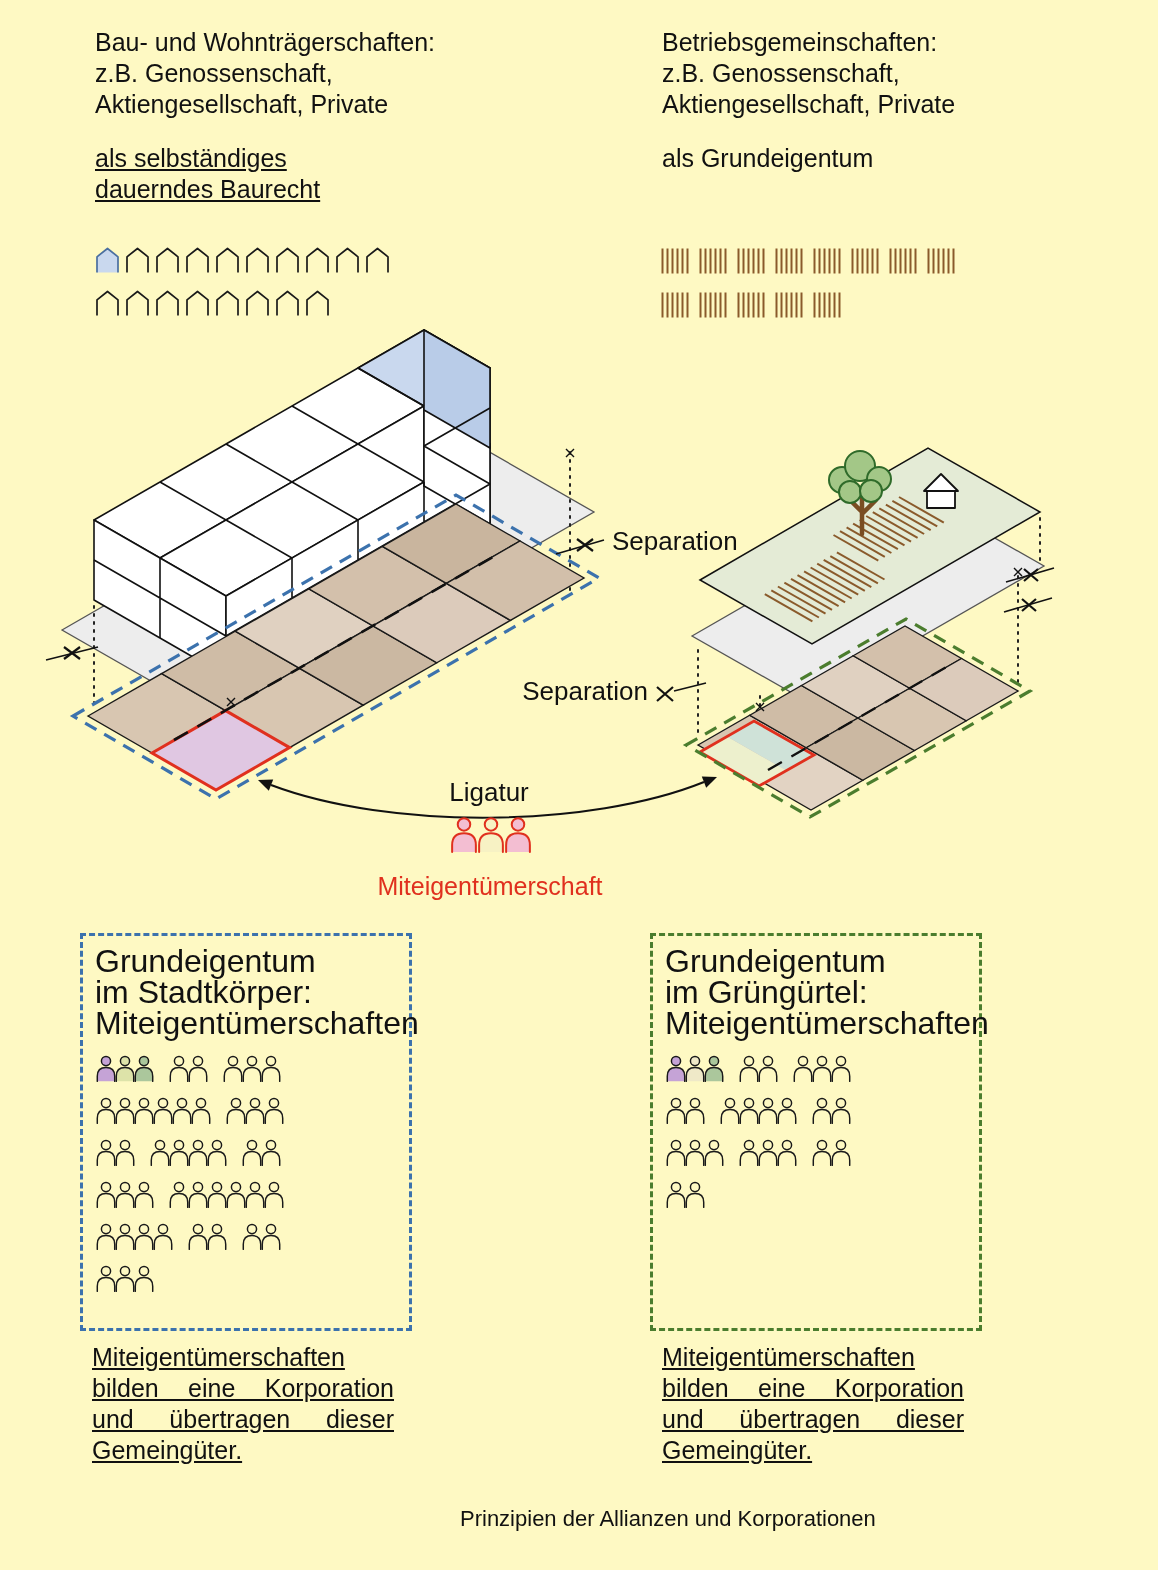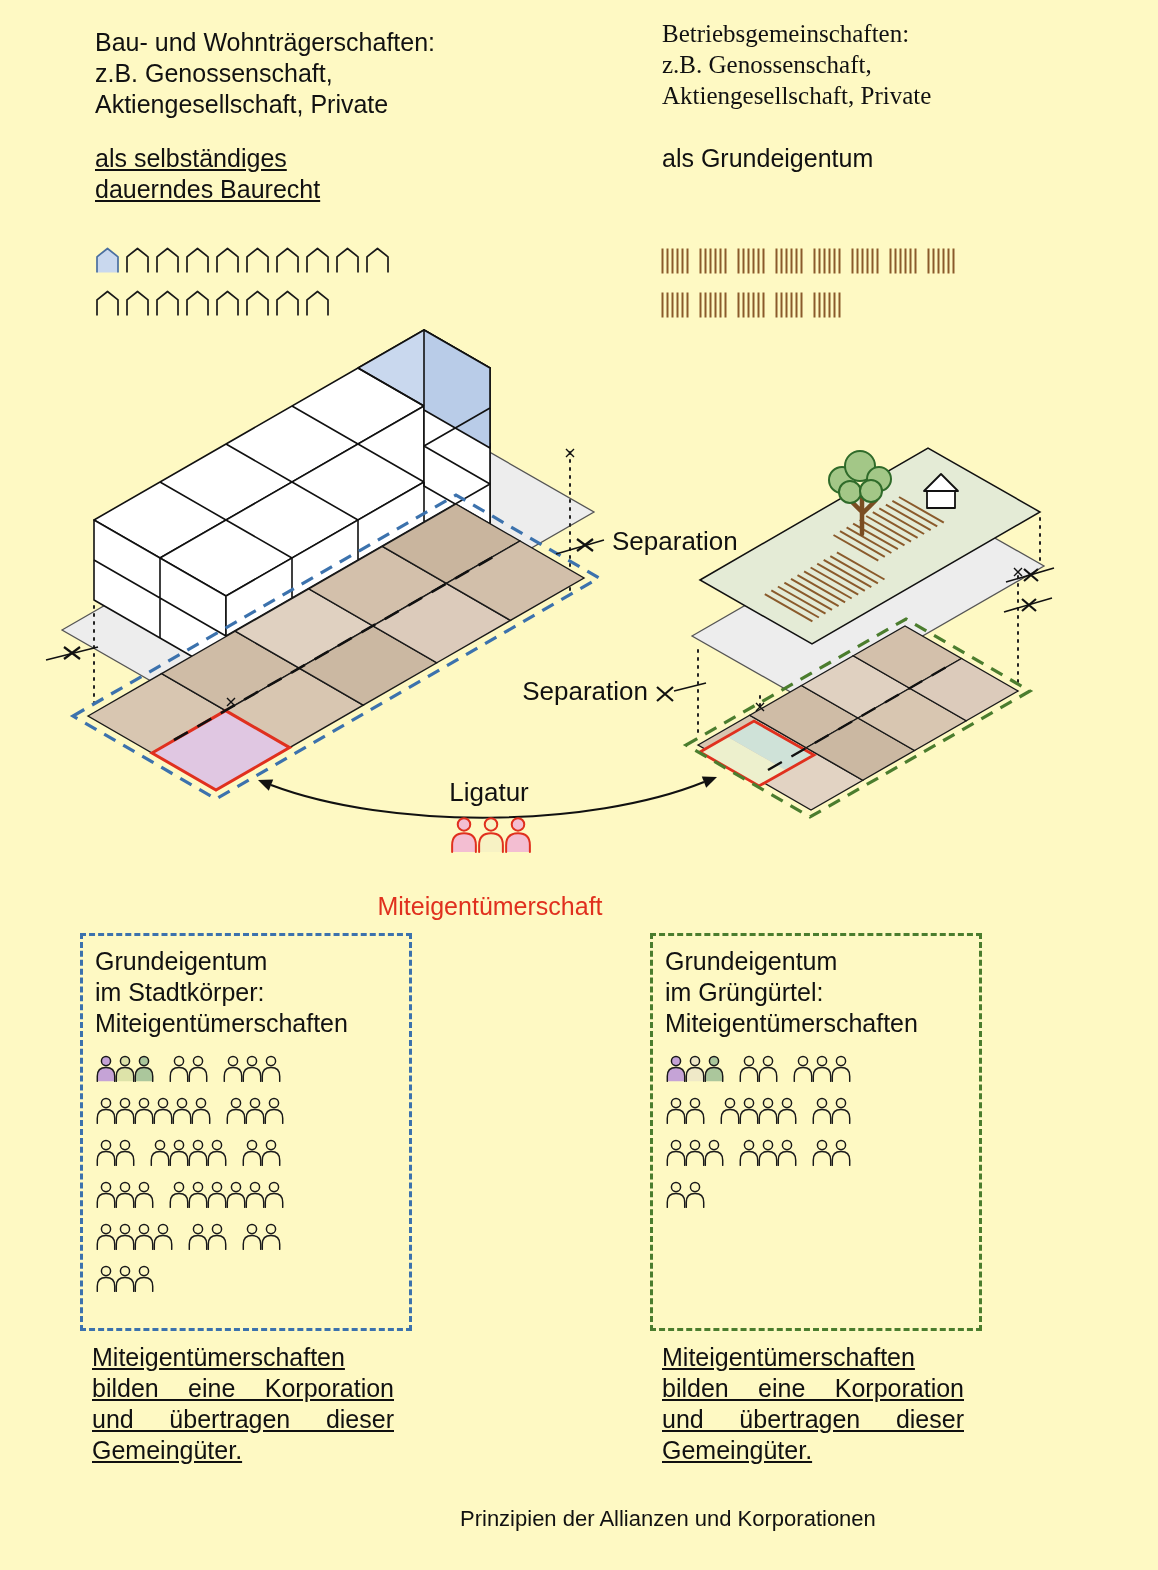--- a/index.html
+++ b/index.html
@@ -7,41 +7,41 @@
         font-family:"Liberation Sans",sans-serif;color:#111;}
   .txt{position:absolute;font-size:25px;line-height:31px;white-space:pre-line;}
   .icons-row{position:absolute;display:flex;gap:3px;align-items:flex-end;}
   .strips-row{position:absolute;display:flex;gap:8px;align-items:flex-end;}
   .diagram{position:absolute;left:0;top:0;}
   .red-people{position:absolute;left:449px;top:816px;display:flex;}
   .mit-label{position:absolute;left:337px;top:872px;width:306px;text-align:center;font-size:25px;}
   .box{position:absolute;width:332px;height:398px;border:3px dashed #888;box-sizing:border-box;padding:10px 12px;}
   .box-left{left:80px;top:933px;}
   .box-right{left:650px;top:933px;}
-  .box-title{font-size:25px;line-height:31px;white-space:pre-line;}
+  .box-title{font-size:32px;line-height:31px;white-space:pre-line;}
   .people{margin-top:16px;}
   .people-row{display:flex;gap:16px;margin-bottom:15px;height:27px;}
   .people-group{display:flex;}
   .caption{position:absolute;width:302px;font-size:25px;line-height:31px;text-align:justify;text-decoration:underline;}
   .caption-left{left:92px;top:1342px;}
   .caption-right{left:662px;top:1342px;}
   .footer{position:absolute;left:460px;top:1506px;width:596px;text-align:left;font-size:22px;}
   svg text{font-family:"Liberation Sans",sans-serif;font-size:26px;fill:#111;}
 </style>
 </head>
 <body>
 
 <div class="page">
 
   <div class="txt" style="left:95px;top:27px;">Bau- und Wohnträgerschaften:
 z.B. Genossenschaft,
 Aktiengesellschaft, Private</div>
   <div class="txt" style="left:95px;top:143px;text-decoration:underline;">als selbständiges
 dauerndes Baurecht</div>
-  <div class="txt" style="left:662px;top:18px;font-family:Liberation Serif, serif;">Betriebsgemeinschaften:
+  <div class="txt" style="left:662px;top:27px;">Betriebsgemeinschaften:
 z.B. Genossenschaft,
 Aktiengesellschaft, Private</div>
   <div class="txt" style="left:662px;top:143px;">als Grundeigentum</div>
 
   <div class="icons-row" style="left:94px;top:246px;">
       <svg width="27" height="27" viewBox="0 0 27 27">
       <path d="M3 26.5 V10.8 L13.5 2.5 L24 10.8 V26.5" fill="#c9d8ee" stroke="#4a6fa0" stroke-width="1.7" stroke-linejoin="round"></path>
       </svg>
       <svg width="27" height="27" viewBox="0 0 27 27">
       <path d="M3 26.5 V10.8 L13.5 2.5 L24 10.8 V26.5" fill="none" stroke="#1a1a1a" stroke-width="1.7" stroke-linejoin="round"></path>
@@ -387,21 +387,21 @@
       </svg>
       <svg width="30" height="37" viewBox="0 0 24 29" style="margin-right:-3px">
     <circle cx="12" cy="6.4" r="5" fill="#f7f2c4" stroke="#e0301e" stroke-width="1.6"></circle>
     <path d="M2.5 28.5 V23 Q2.5 13.5 12 13.5 Q21.5 13.5 21.5 23 V28.5" fill="#f7f2c4" stroke="#e0301e" stroke-width="1.6" stroke-linejoin="round" stroke-linecap="round"></path>
       </svg>
       <svg width="30" height="37" viewBox="0 0 24 29" style="margin-right:-3px">
     <circle cx="12" cy="6.4" r="5" fill="#f3bed2" stroke="#e0301e" stroke-width="1.6"></circle>
     <path d="M2.5 28.5 V23 Q2.5 13.5 12 13.5 Q21.5 13.5 21.5 23 V28.5" fill="#f3bed2" stroke="#e0301e" stroke-width="1.6" stroke-linejoin="round" stroke-linecap="round"></path>
       </svg>
     </div>
-  <div class="mit-label" id="mit-label" style="color: rgb(224, 48, 30); margin-top: 20px;">Miteigentümerschaft</div>
+  <div class="mit-label" id="mit-label" style="color: rgb(224, 48, 30);">Miteigentümerschaft</div>
 
   <div class="box box-left" id="box-left" style="border-color: rgb(60, 114, 173);">
     <div class="box-title">Grundeigentum
 im Stadtkörper:
 Miteigentümerschaften</div>
     <div class="people">
         <div class="people-row">
           <span class="people-group">
             <svg width="22" height="27" viewBox="0 0 24 29" style="margin-right:-3px">
     <circle cx="12" cy="6.4" r="5" fill="#c5a3d6" stroke="#1a1a1a" stroke-width="1.6"></circle>

